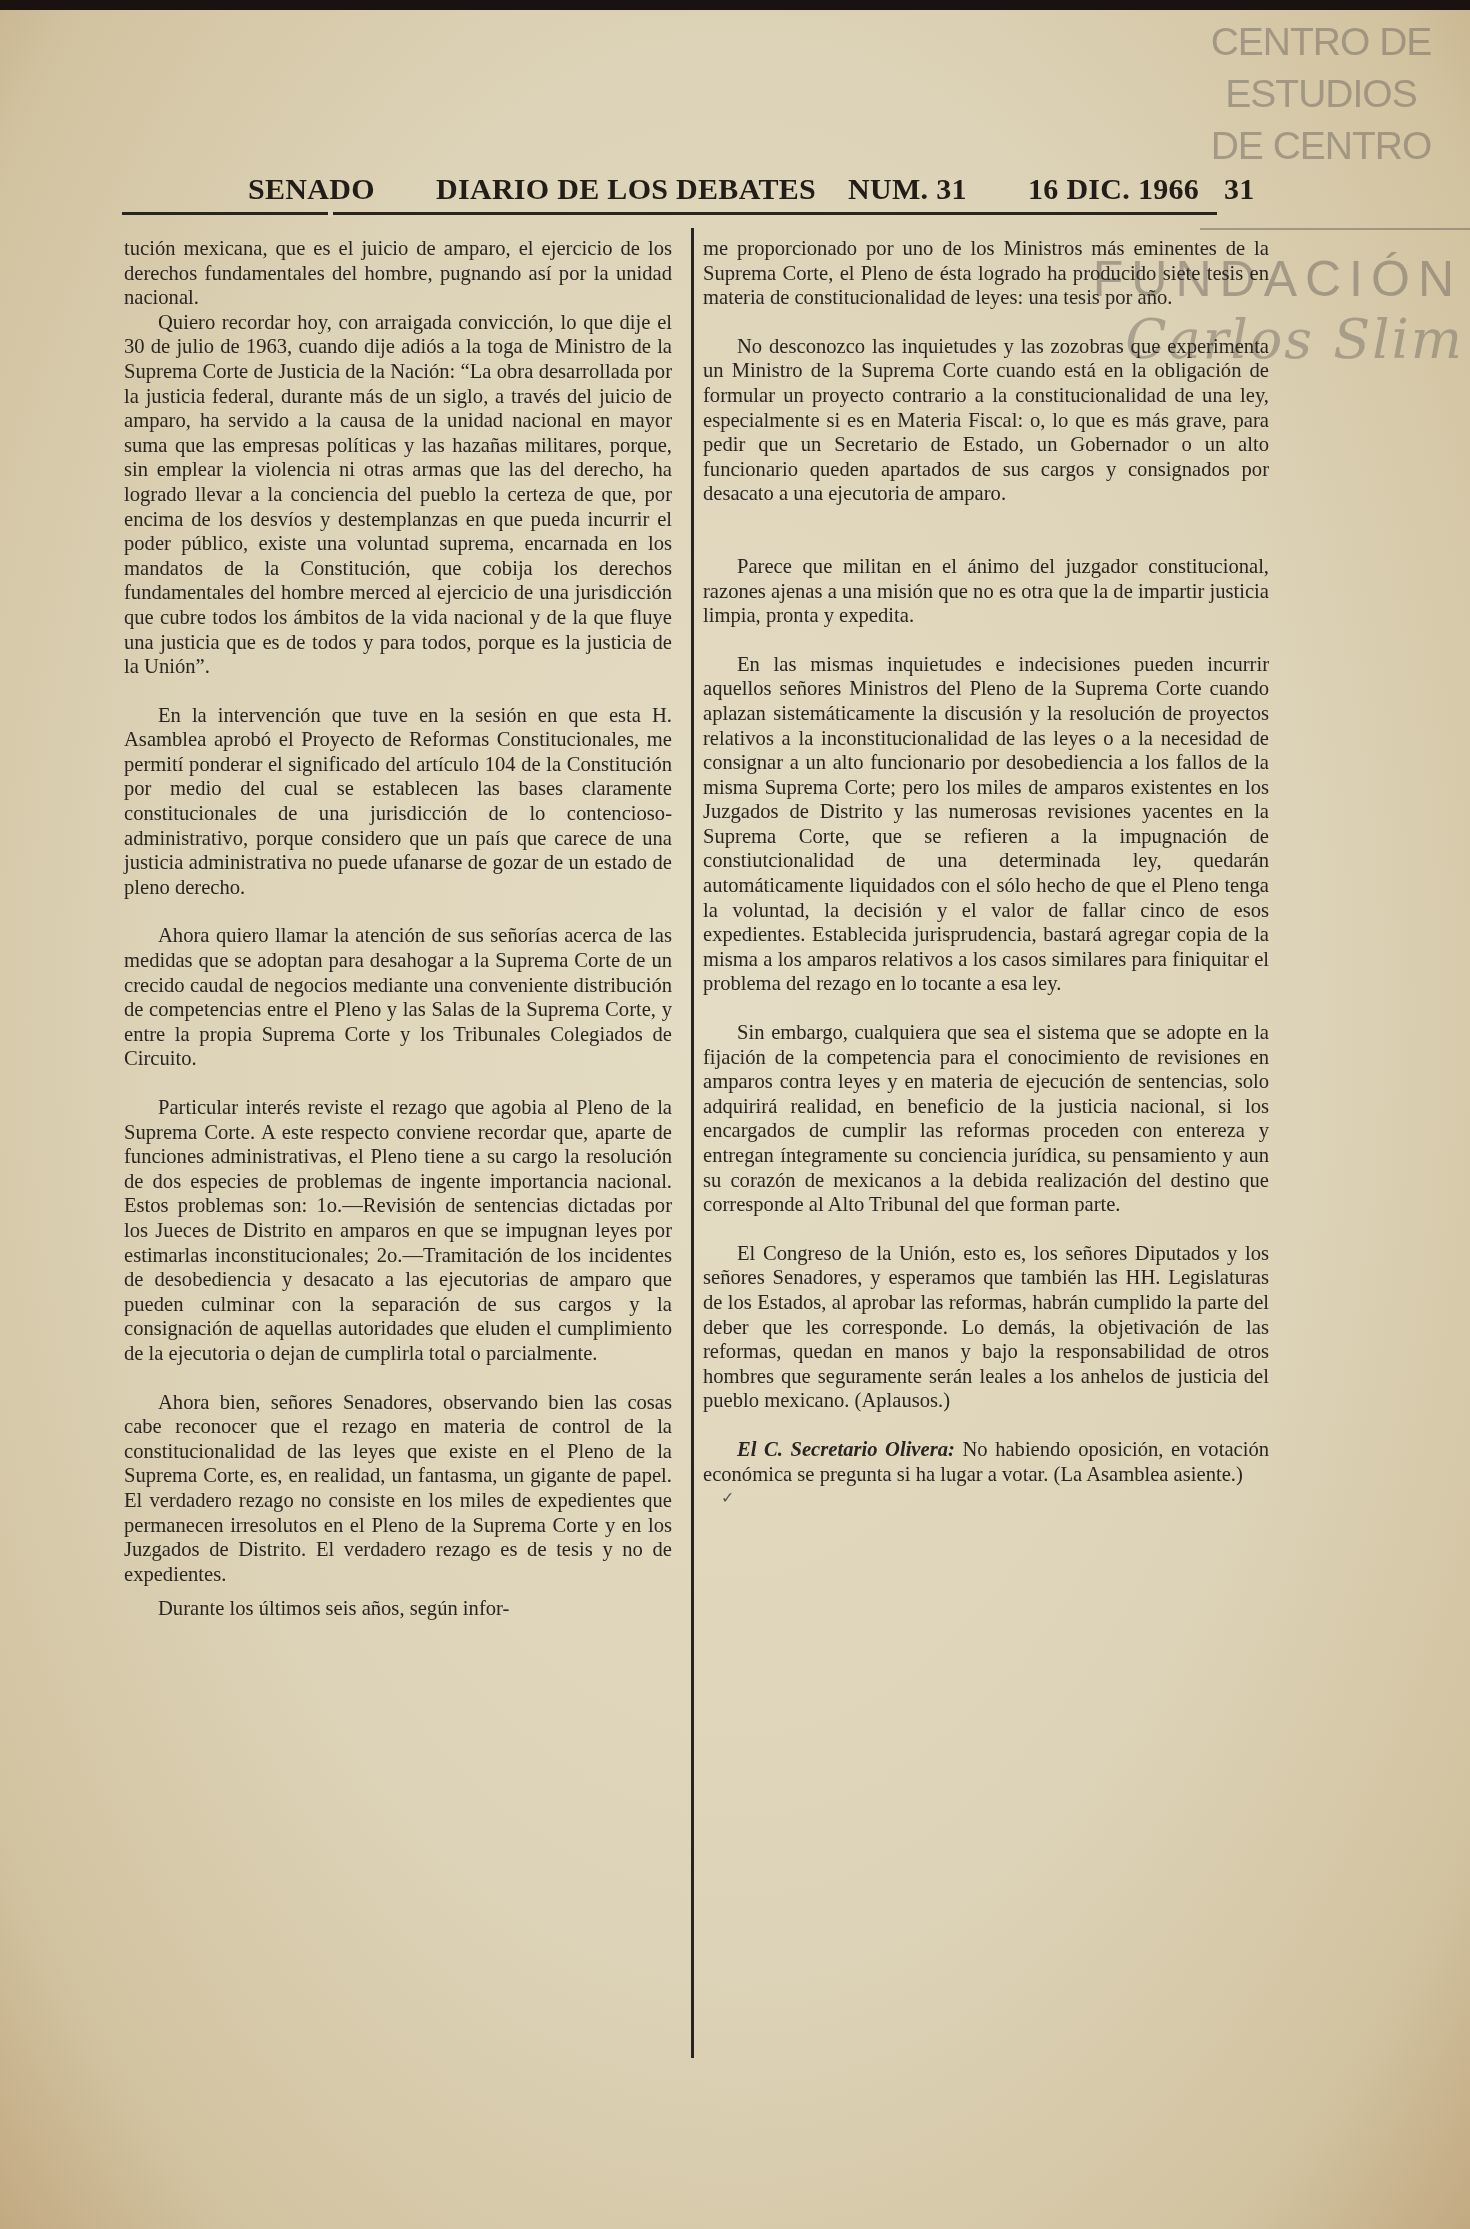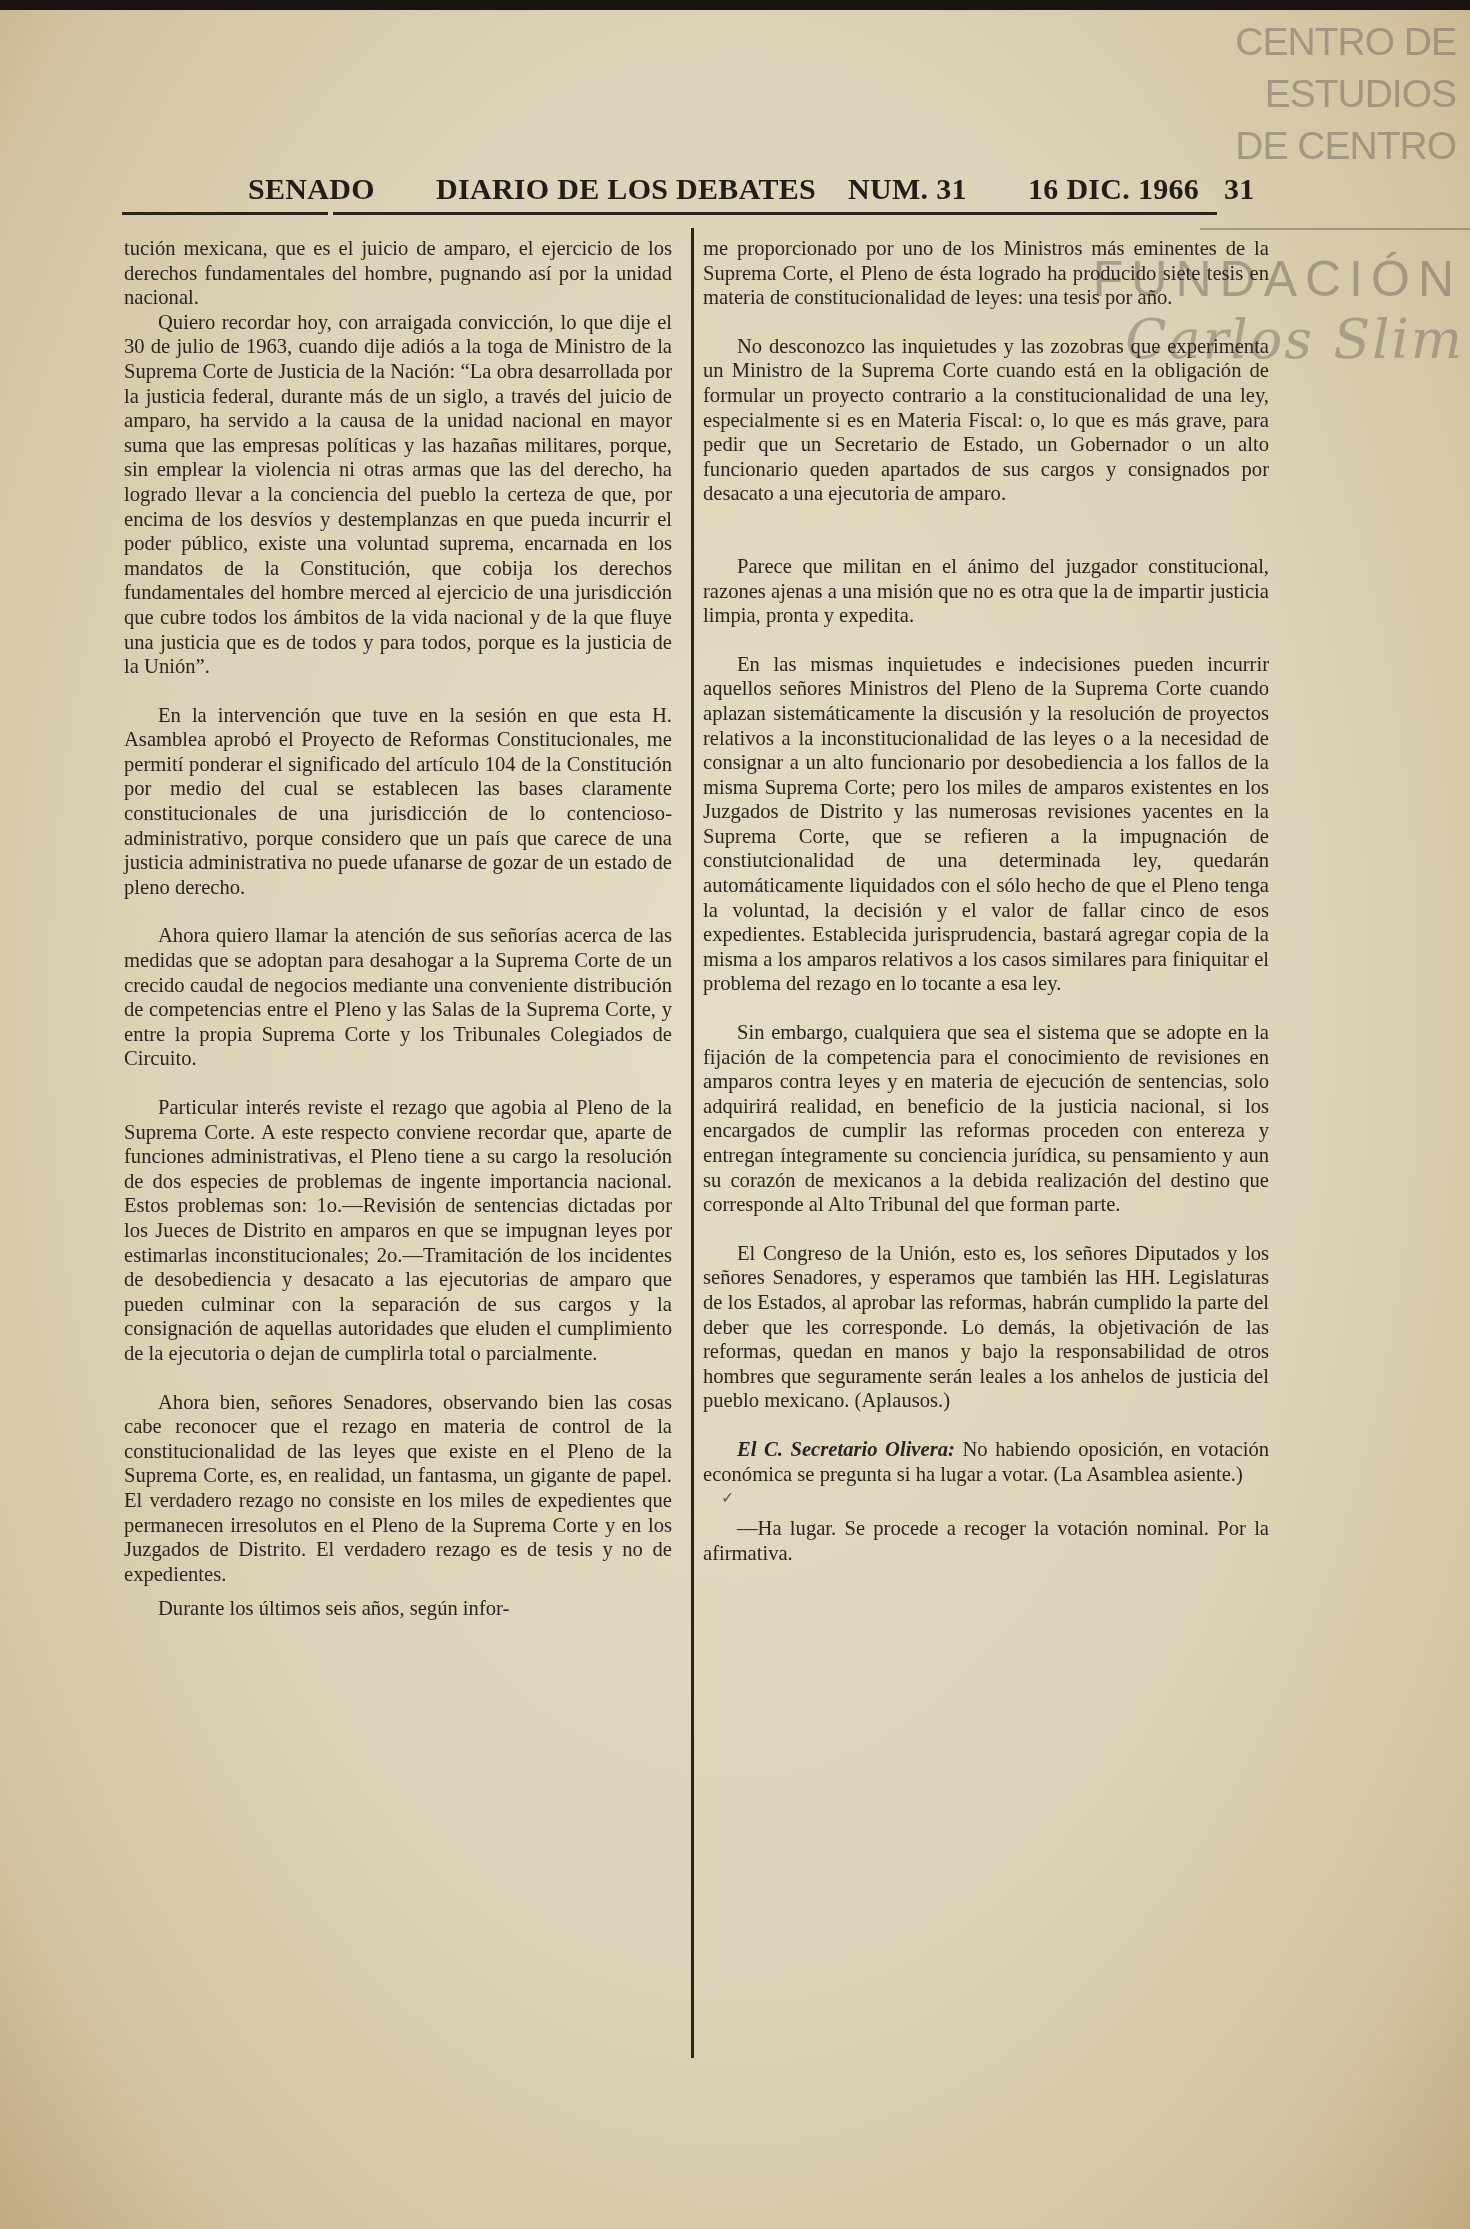--- a/index.html
+++ b/index.html
@@ -17,21 +17,21 @@
     position: absolute; top: 162px; left: 248px; width: 1000px; height: 34px;
     font-weight: bold; font-size: 30px; letter-spacing: 0.3px; color: #231d18;
   }
   .header span { position: absolute; top: 0; white-space: nowrap; }
   .rule {
     position: absolute; top: 202px; left: 122px; width: 1095px; height: 3px;
     background: #2a2420;
   }
   .rule-gap { position: absolute; top: 200px; left: 328px; width: 5px; height: 7px; background: #dfd6bc; }
   .watermark {
-    position: absolute; right: 14px; top: 6px; width: 270px; text-align: right;
+    position: absolute; right: 14px; top: 6px; width: 270px; text-align: center;
     font-family: "Liberation Sans", sans-serif; color: rgba(120,112,100,0.55);
     font-size: 39px; line-height: 52px; letter-spacing: -1px;
   }
   .wm-line { position: absolute; top: 218px; left: 1200px; width: 270px; height: 2px; background: rgba(110,100,90,0.5); }
   .wm-fund {
     position: absolute; right: 8px; top: 240px; font-family: "Liberation Sans", sans-serif;
     font-size: 50px; letter-spacing: 8px; color: rgba(120,112,100,0.55);
   }
   .wm-sig {
     position: absolute; right: 6px; top: 298px; font-family: "DejaVu Serif", serif; font-style: italic;
@@ -90,16 +90,15 @@
 
   <div class="col col-right">
     <p class="noindent">me proporcionado por uno de los Ministros más eminentes de la Suprema Corte, el Pleno de ésta logrado ha producido siete tesis en materia de constitucionalidad de leyes: una tesis por año.</p>
     <p class="gap">No desconozco las inquietudes y las zozobras que experimenta un Ministro de la Suprema Corte cuando está en la obligación de formular un proyecto contrario a la constitucionalidad de una ley, especialmente si es en Materia Fiscal: o, lo que es más grave, para pedir que un Secretario de Estado, un Gobernador o un alto funcionario queden apartados de sus cargos y consignados por desacato a una ejecutoria de amparo.</p>
     <p class="gap2">Parece que militan en el ánimo del juzgador constitucional, razones ajenas a una misión que no es otra que la de impartir justicia limpia, pronta y expedita.</p>
     <p class="gap">En las mismas inquietudes e indecisiones pueden incurrir aquellos señores Ministros del Pleno de la Suprema Corte cuando aplazan sistemáticamente la discusión y la resolución de proyectos relativos a la inconstitucionalidad de las leyes o a la necesidad de consignar a un alto funcionario por desobediencia a los fallos de la misma Suprema Corte; pero los miles de amparos existentes en los Juzgados de Distrito y las numerosas revisiones yacentes en la Suprema Corte, que se refieren a la impugnación de constiutcionalidad de una determinada ley, quedarán automáticamente liquidados con el sólo hecho de que el Pleno tenga la voluntad, la decisión y el valor de fallar cinco de esos expedientes. Establecida jurisprudencia, bastará agregar copia de la misma a los amparos relativos a los casos similares para finiquitar el problema del rezago en lo tocante a esa ley.</p>
     <p class="gap">Sin embargo, cualquiera que sea el sistema que se adopte en la fijación de la competencia para el conocimiento de revisiones en amparos contra leyes y en materia de ejecución de sentencias, solo adquirirá realidad, en beneficio de la justicia nacional, si los encargados de cumplir las reformas proceden con entereza y entregan íntegramente su conciencia jurídica, su pensamiento y aun su corazón de mexicanos a la debida realización del destino que corresponde al Alto Tribunal del que forman parte.</p>
     <p class="gap">El Congreso de la Unión, esto es, los señores Diputados y los señores Senadores, y esperamos que también las HH. Legislaturas de los Estados, al aprobar las reformas, habrán cumplido la parte del deber que les corresponde. Lo demás, la objetivación de las reformas, quedan en manos y bajo la responsabilidad de otros hombres que seguramente serán leales a los anhelos de justicia del pueblo mexicano. (Aplausos.)</p>
     <p class="gap"><span class="speaker">El C. Secretario Olivera:</span><span> No habiendo oposición, en votación económica se pregunta si ha lugar a votar. (La Asamblea asiente.)</span></p>
     <span class="mark">✓</span>
-    <p class="gap-s">—Ha lugar. Se procede a recoger la votación nominal. Por la afirmativa.</p>
   </div>
 
 </div>
 
 </body></html>

